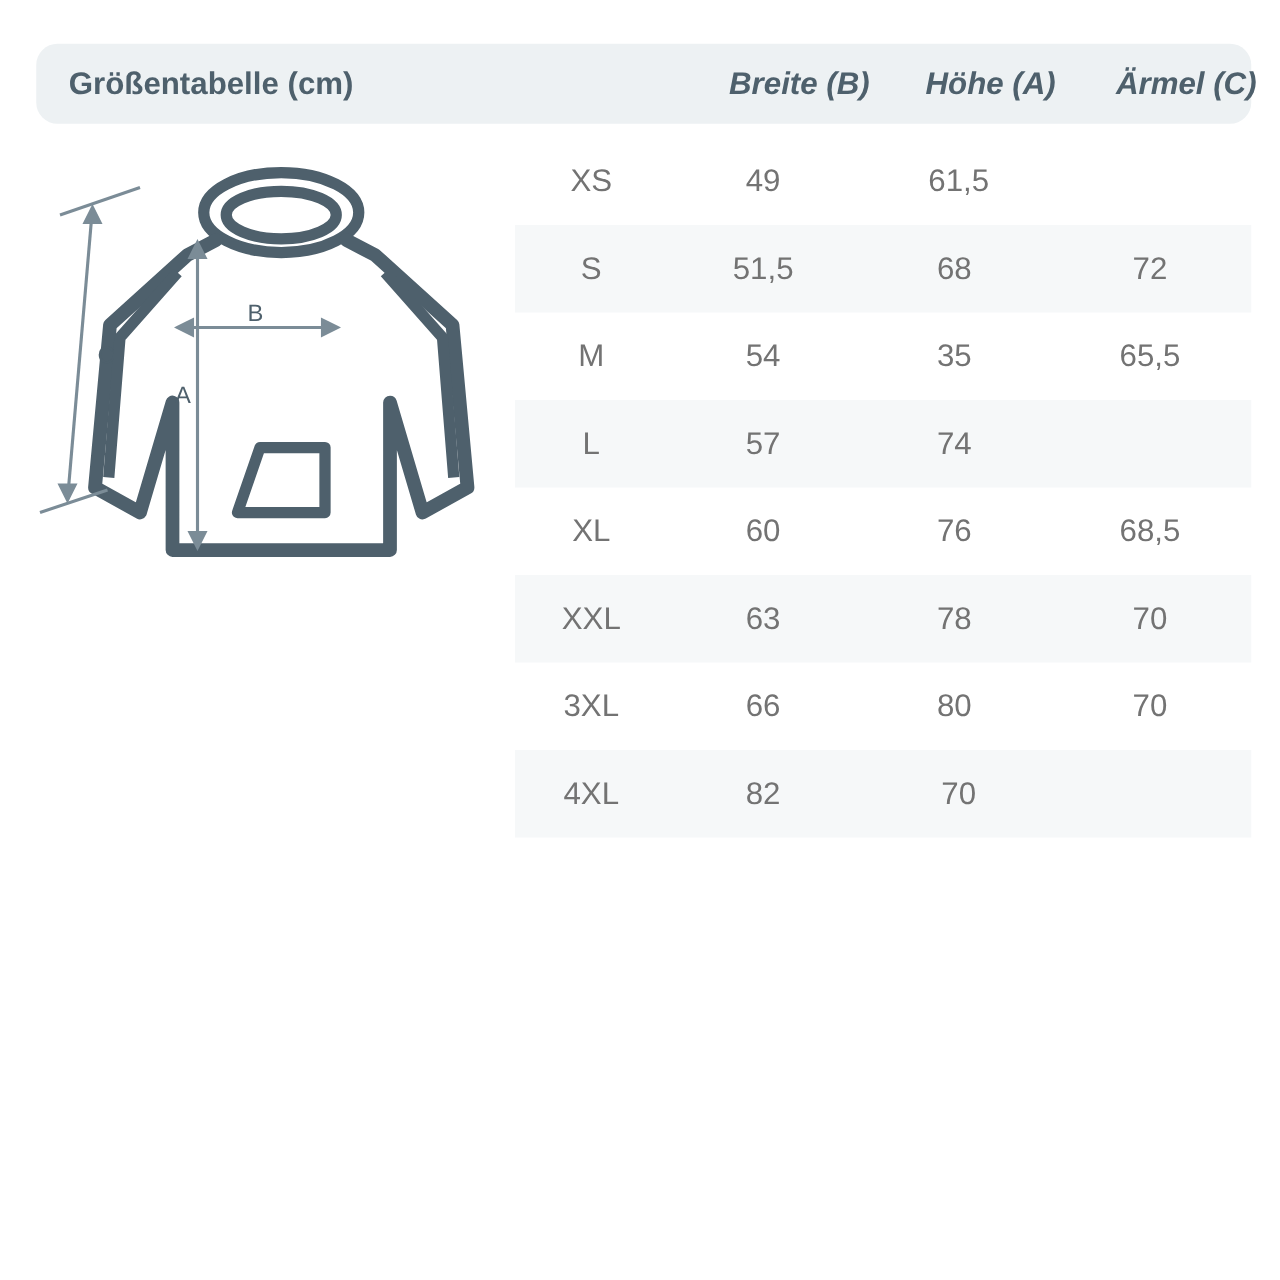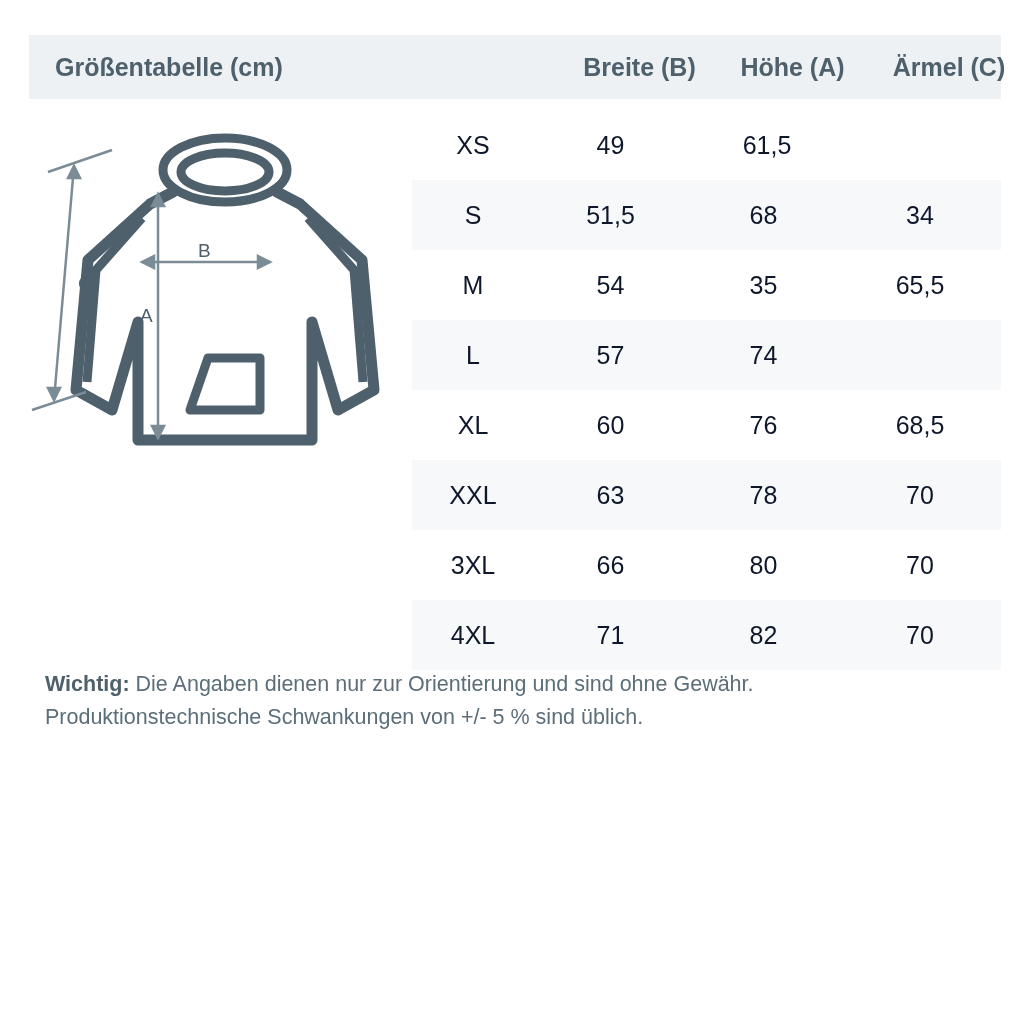--- a/index.html
+++ b/index.html
@@ -25,20 +25,21 @@
   
   .header-band {
     position: absolute;
     left: 29px;
     top: 35px;
     width: 972px;
     height: 64px;
     background: #edf1f3;
     display: flex;
     align-items: center;
+    border-radius: 17px;
   }
   .header-title {
     position: absolute;
     left: 26px;
     font-size: 25px;
     font-weight: bold;
     color: #4e606c;
     white-space: nowrap;
   }
   .header-cols {
@@ -49,20 +50,21 @@
     height: 64px;
     display: flex;
     align-items: center;
   }
   .header-col {
     font-size: 25px;
     font-weight: bold;
     color: #4e606c;
     text-align: center;
     white-space: nowrap;
+    font-style: italic;
   }
   .col-size   { width: 122px; }
   .col-width  { width: 153px; }
   .col-height { width: 153px; }
   .col-sleeve { width: 160px; }
 
   
   .rows {
     position: absolute;
     left: 412px;
@@ -72,21 +74,21 @@
   .row {
     display: flex;
     align-items: center;
     height: 70px;
   }
   .row.alt {
     background: #f6f8f9;
   }
   .cell {
     font-size: 25px;
-    color: #0f172a;
+    color: #737373;
     text-align: center;
     white-space: nowrap;
   }
   .cell.size { width: 122px; }
   .cell.v1   { width: 153px; }
   .cell.v2   { width: 153px; }
   .cell.v3   { width: 160px; }
 
   
   .illustration {
@@ -132,21 +134,21 @@
     <div class="row">
       <div class="cell size">XS</div>
       <div class="cell v1">49</div>
       <div class="cell v3">61,5</div>
     </div>
 
     <div class="row alt">
       <div class="cell size">S</div>
       <div class="cell v1">51,5</div>
       <div class="cell v2">68</div>
-      <div class="cell v3">34</div>
+      <div class="cell v3">72</div>
     </div>
 
     <div class="row">
       <div class="cell size">M</div>
       <div class="cell v1">54</div>
       <div class="cell v2">35</div>
       <div class="cell v3">65,5</div>
     </div>
 
     <div class="row alt">
@@ -171,21 +173,20 @@
 
     <div class="row">
       <div class="cell size">3XL</div>
       <div class="cell v1">66</div>
       <div class="cell v2">80</div>
       <div class="cell v3">70</div>
     </div>
 
     <div class="row alt">
       <div class="cell size">4XL</div>
-      <div class="cell v1">71</div>
       <div class="cell v2">82</div>
       <div class="cell v3">70</div>
     </div>
 
   </div>
 
   <div class="illustration">
     <svg width="382" height="450" viewBox="0 0 382 450" fill="none" xmlns="http://www.w3.org/2000/svg">
       <g stroke="#4e606c" fill="none">
 
@@ -216,20 +217,14 @@
         <text x="168" y="147" font-family="'Liberation Sans', sans-serif" font-size="19" fill="#4e606c" stroke="none">B</text>
 
         <line x1="128" y1="84" x2="128" y2="328"></line>
         <polygon points="128,84 122,96 134,96"></polygon>
         <polygon points="128,328 122,316 134,316"></polygon>
         <text x="110" y="212" font-family="'Liberation Sans', sans-serif" font-size="19" fill="#4e606c" stroke="none">A</text>
       </g>
     </svg>
   </div>
 
-  <div class="footnote">
-    <div>
-      <b>Wichtig:</b><span> Die Angaben dienen nur zur Orientierung und sind ohne Gewähr.</span>
-    </div>
-    <div>Produktionstechnische Schwankungen von +/- 5 % sind üblich.</div>
-  </div>
 
 </div>
 
 </body></html>

